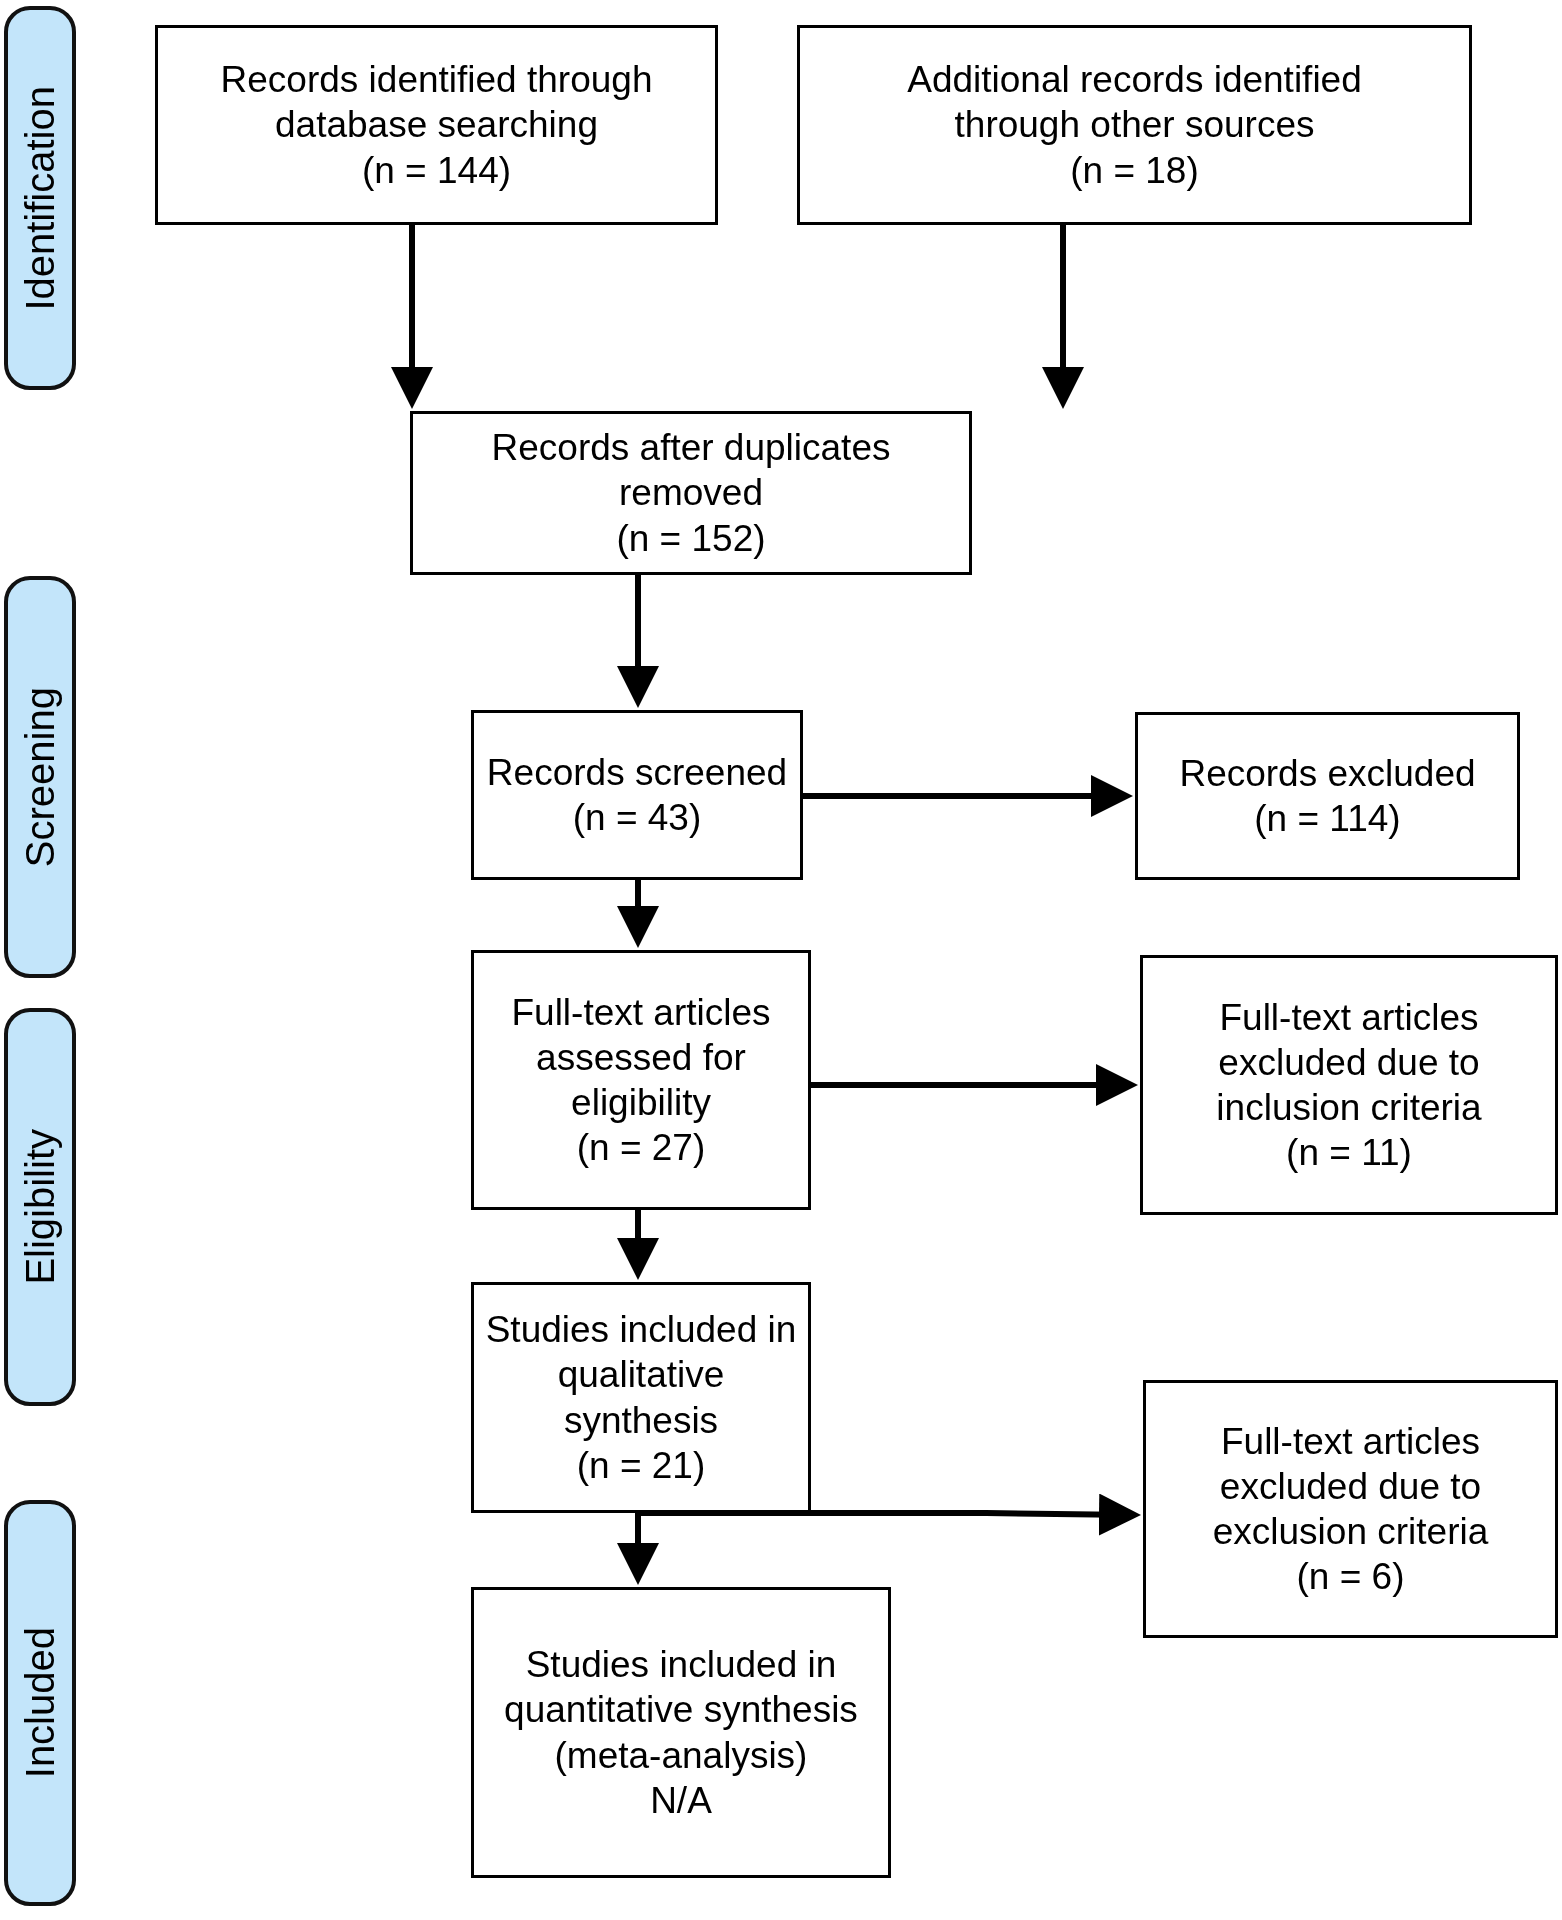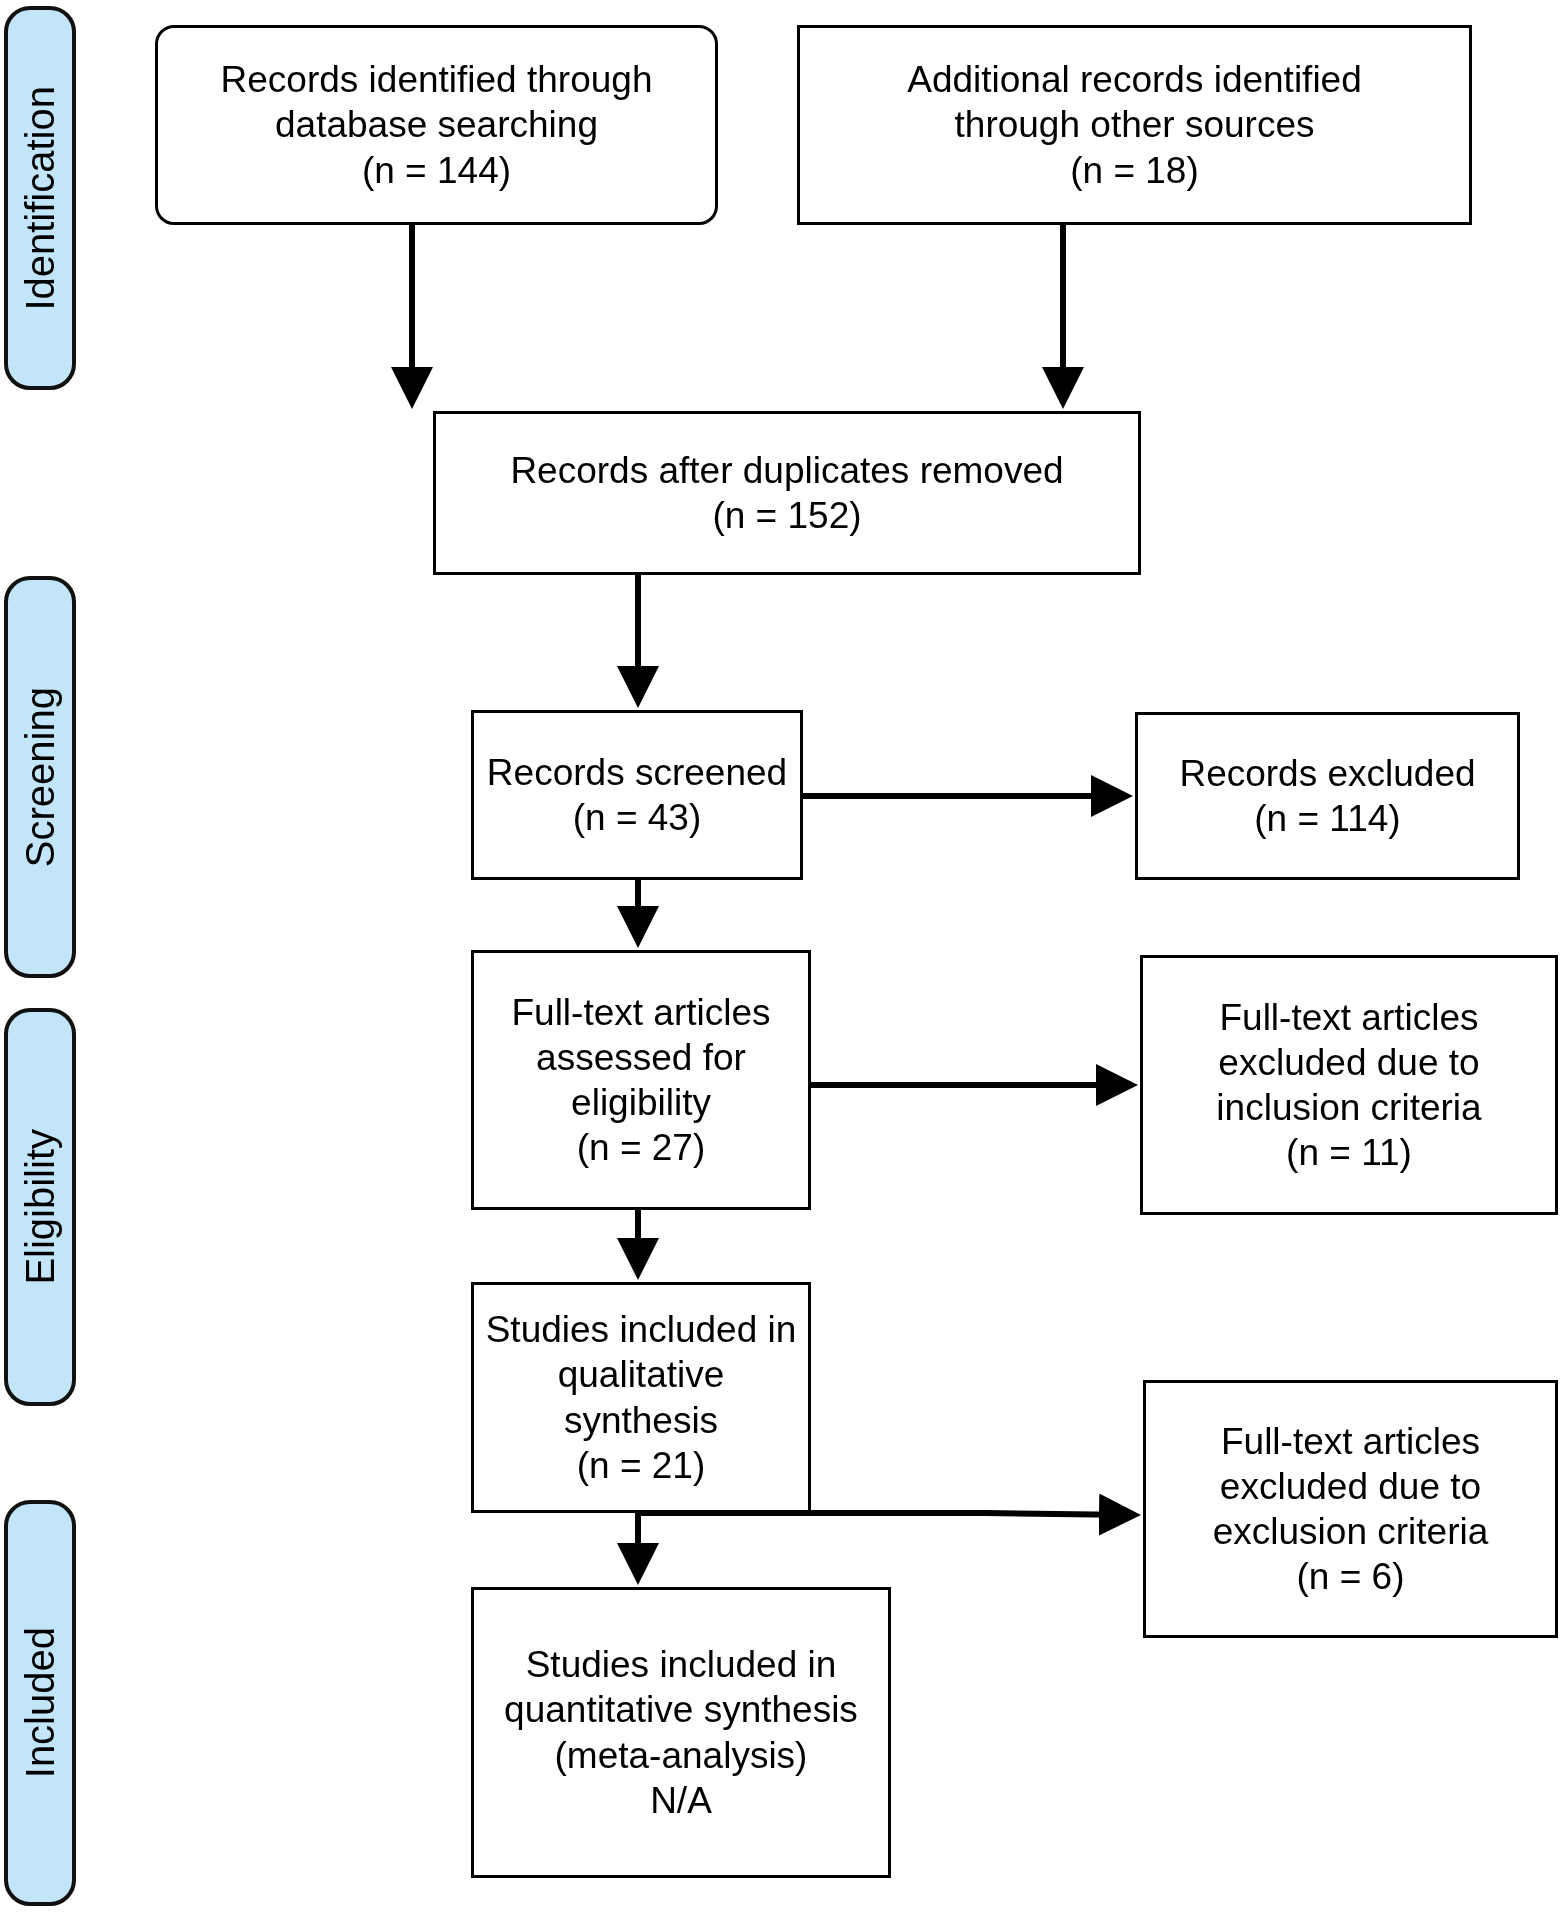--- a/index.html
+++ b/index.html
@@ -100,33 +100,33 @@
       <line x1="770" y1="1085" x2="1132" y2="1085" stroke="#000000" stroke-width="6" marker-end="url(#arrowhead)"></line>
 
       <line x1="638" y1="1210" x2="638" y2="1274" stroke="#000000" stroke-width="6" marker-end="url(#arrowhead)"></line>
 
       <path d="M 638 1513 L 986 1513 L 1135 1515" fill="none" stroke="#000000" stroke-width="6" marker-end="url(#arrowhead)"></path>
 
       <line x1="638" y1="1513" x2="638" y2="1579" stroke="#000000" stroke-width="6" marker-end="url(#arrowhead)"></line>
     </svg>
   </div>
 
-  <div class="flow-box" style="left:155px; top:25px; width:563px; height:200px;border-radius:19px;">
+  <div class="flow-box" style="left:155px; top:25px; width:563px; height:200px;">
     <span class="box-text">Records identified through
 database searching
 (n = 144)</span>
   </div>
 
   <div class="flow-box" style="left:797px; top:25px; width:675px; height:200px;">
     <span class="box-text">Additional records identified
 through other sources
 (n = 18)</span>
   </div>
 
-  <div class="flow-box" style="left:433px; top:411px; width:708px; height:164px;">
+  <div class="flow-box" style="left:410px; top:411px; width:562px; height:164px;">
     <span class="box-text">Records after duplicates removed
 (n = 152)</span>
   </div>
 
   <div class="flow-box" style="left:471px; top:710px; width:332px; height:170px;">
     <span class="box-text">Records screened
 (n = 43)</span>
   </div>
 
   <div class="flow-box" style="left:1135px; top:712px; width:385px; height:168px;">

